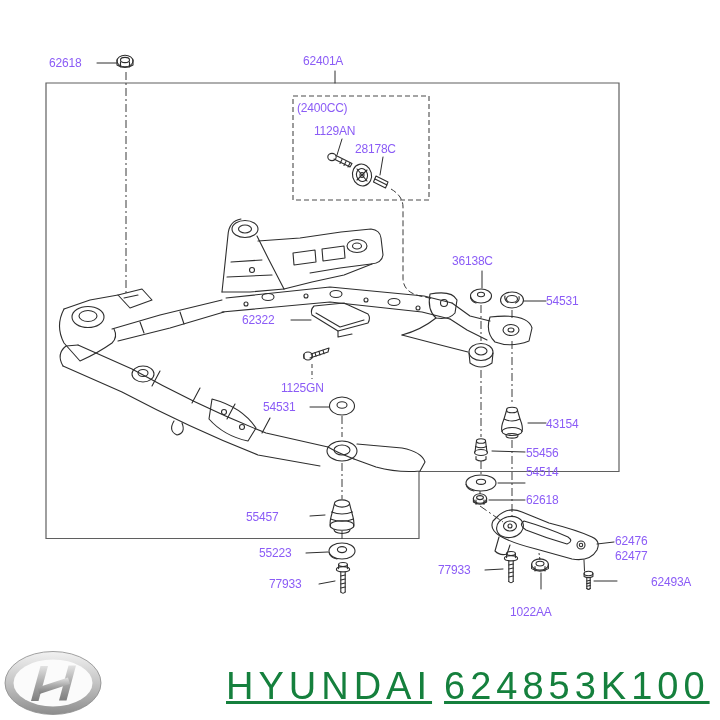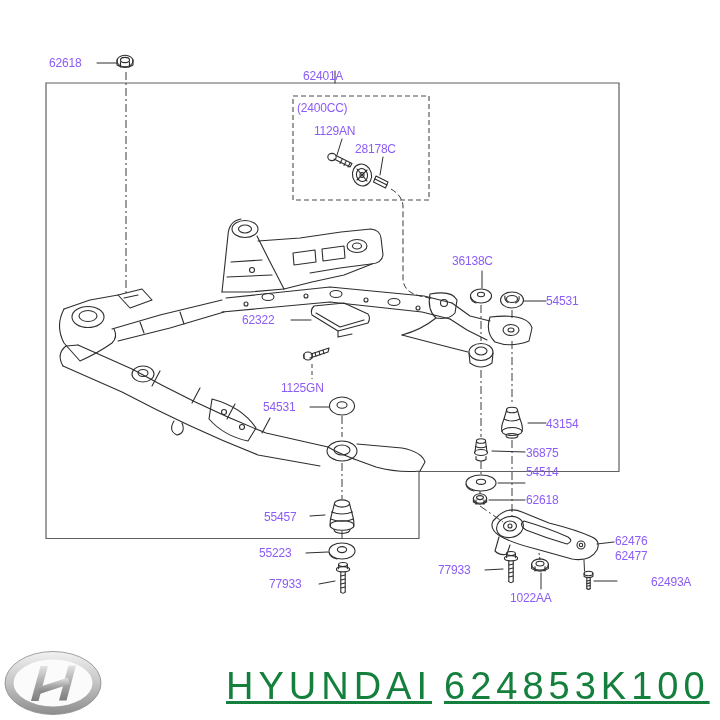--- a/index.html
+++ b/index.html
@@ -306,37 +306,37 @@
     <g transform="translate(4,651)">
       <ellipse cx="49" cy="32" rx="48" ry="31.5" fill="url(#met)" stroke="#8a8a8a" stroke-width="0.8"></ellipse>
       <ellipse cx="49" cy="32" rx="39.5" ry="23.5" fill="#fbfbfb"></ellipse>
       <path d="M27,50 L36.5,15 L44,15 L34.5,50 Z" fill="url(#met2)"></path>
       <path d="M55,49.5 L64.5,14.5 L72,14.5 L62.5,49.5 Z" fill="url(#met2)"></path>
       <path d="M33.5,36.5 L64,26.5 L66,33 L35.5,43 Z" fill="url(#met2)"></path>
     </g>
   </svg>
 
   <div class="lbl" style="left:49px;top:54px">62618</div>
-  <div class="lbl" style="left:303px;top:67px">62401A</div>
+  <div class="lbl" style="left:303px;top:52px">62401A</div>
   <div class="lbl" style="left:297px;top:99px">(2400CC)</div>
   <div class="lbl" style="left:314px;top:122px">1129AN</div>
   <div class="lbl" style="left:355px;top:140px">28178C</div>
   <div class="lbl" style="left:452px;top:252px">36138C</div>
   <div class="lbl" style="left:546px;top:292px">54531</div>
   <div class="lbl" style="left:242px;top:311px">62322</div>
   <div class="lbl" style="left:281px;top:379px">1125GN</div>
   <div class="lbl" style="left:263px;top:398px">54531</div>
   <div class="lbl" style="left:546px;top:415px">43154</div>
-  <div class="lbl" style="left:526px;top:444px">36875</div>
+  <div class="lbl" style="left:526px;top:444px">55456</div>
   <div class="lbl" style="left:526px;top:463px">54514</div>
   <div class="lbl" style="left:526px;top:491px">62618</div>
-  <div class="lbl" style="left:264px;top:508px">55457</div>
+  <div class="lbl" style="left:246px;top:508px">55457</div>
   <div class="lbl" style="left:259px;top:544px">55223</div>
   <div class="lbl" style="left:269px;top:575px">77933</div>
   <div class="lbl" style="left:615px;top:532px">62476</div>
   <div class="lbl" style="left:615px;top:547px">62477</div>
   <div class="lbl" style="left:438px;top:561px">77933</div>
   <div class="lbl" style="left:651px;top:573px">62493A</div>
-  <div class="lbl" style="left:510px;top:589px">1022AA</div>
+  <div class="lbl" style="left:510px;top:603px">1022AA</div>
 
   <div class="footer-text"><span>HYUNDAI</span><span class="sep"></span><span>624853K100</span></div>
 
 </div>
 
 </body></html>

